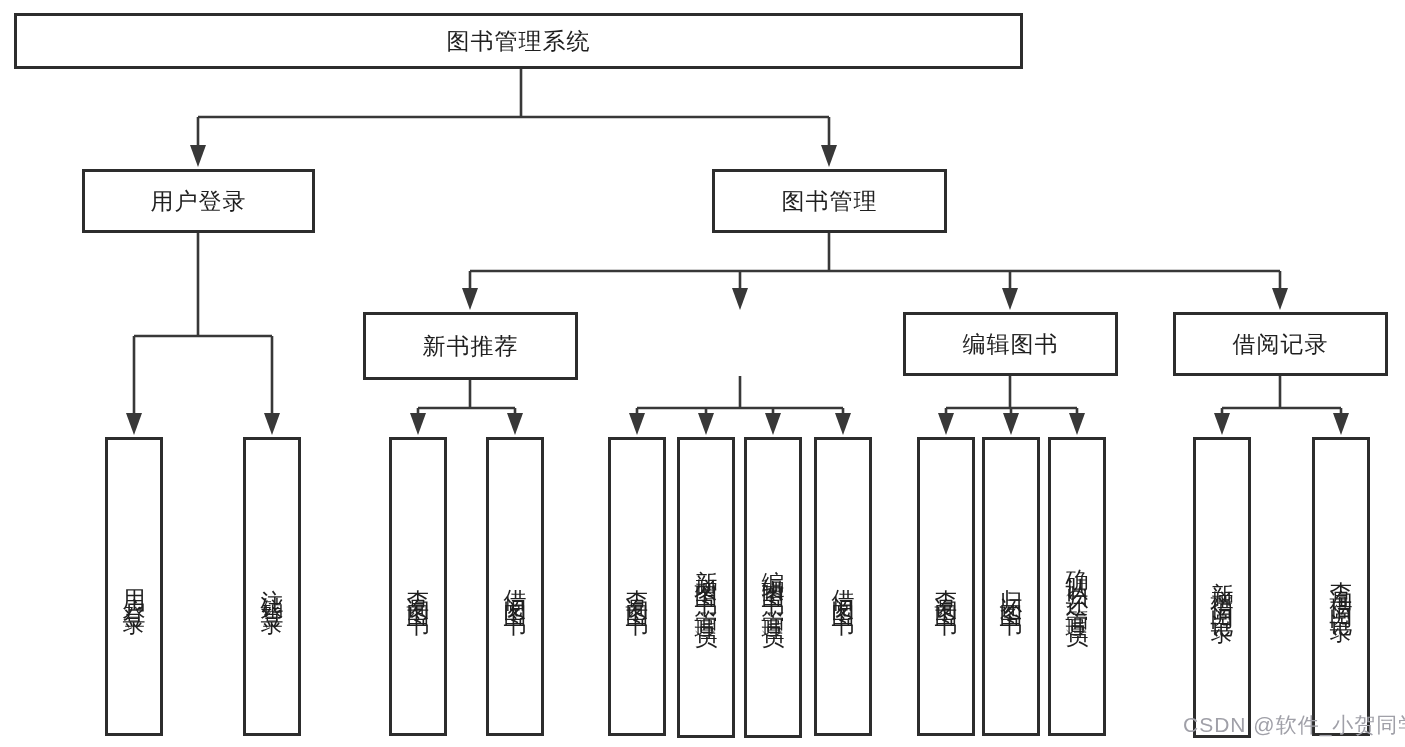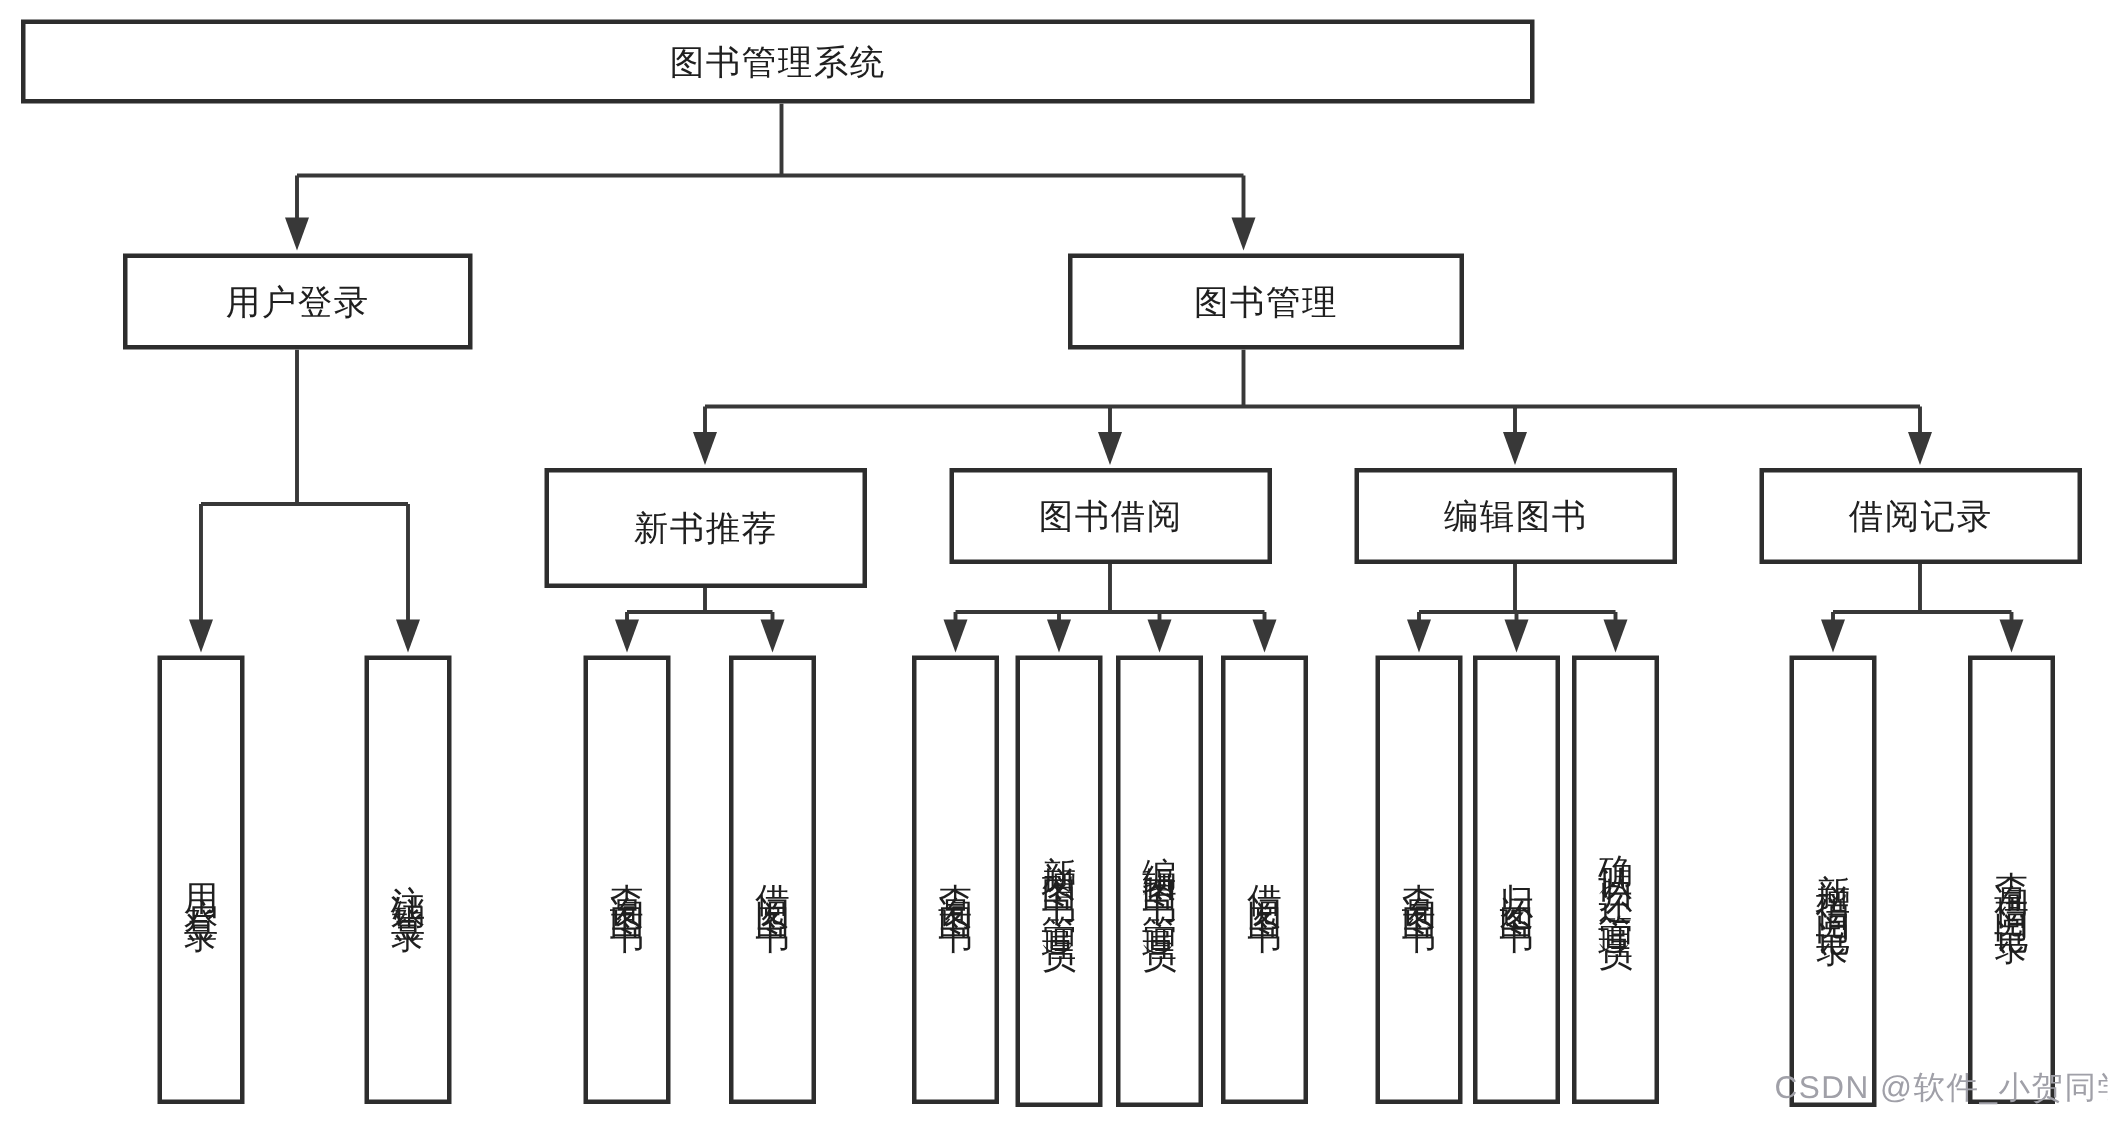--- a/index.html
+++ b/index.html
@@ -84,24 +84,23 @@
       <polygon points="1011,435 1003,413 1019,413"></polygon>
       <polygon points="1077,435 1069,413 1085,413"></polygon>
       <polygon points="1222,435 1214,413 1230,413"></polygon>
       <polygon points="1341,435 1333,413 1349,413"></polygon>
     </g>
   </svg>
 
   <div class="hnode" style="left:14px;top:13px;width:1009px;height:56px;">图书管理系统</div>
 
   <div class="hnode" style="left:82px;top:169px;width:233px;height:64px;">用户登录</div>
-  <div class="hnode" style="left:712px;top:169px;width:264px;height:64px;">图书管理</div>
+  <div class="hnode" style="left:712px;top:169px;width:235px;height:64px;">图书管理</div>
 
-  <div class="hnode" style="left:363px;top:312px;width:215px;height:80px;">新书推荐</div>
-  <div class="hnode" style="left:633px;top:312px;width:215px;height:64px;">图书借阅</div>
+  <div class="hnode" style="left:363px;top:312px;width:215px;height:68px;">新书推荐</div>
   <div class="hnode" style="left:903px;top:312px;width:215px;height:64px;">编辑图书</div>
   <div class="hnode" style="left:1173px;top:312px;width:215px;height:64px;">借阅记录</div>
 
   <div class="vnode" style="left:105px;top:437px;width:58px;height:299px;">用户登录</div>
   <div class="vnode" style="left:243px;top:437px;width:58px;height:299px;">注销登录</div>
 
   <div class="vnode" style="left:389px;top:437px;width:58px;height:299px;">查询图书</div>
   <div class="vnode" style="left:486px;top:437px;width:58px;height:299px;">借阅图书</div>
 
   <div class="vnode" style="left:608px;top:437px;width:58px;height:299px;">查询图书</div>

